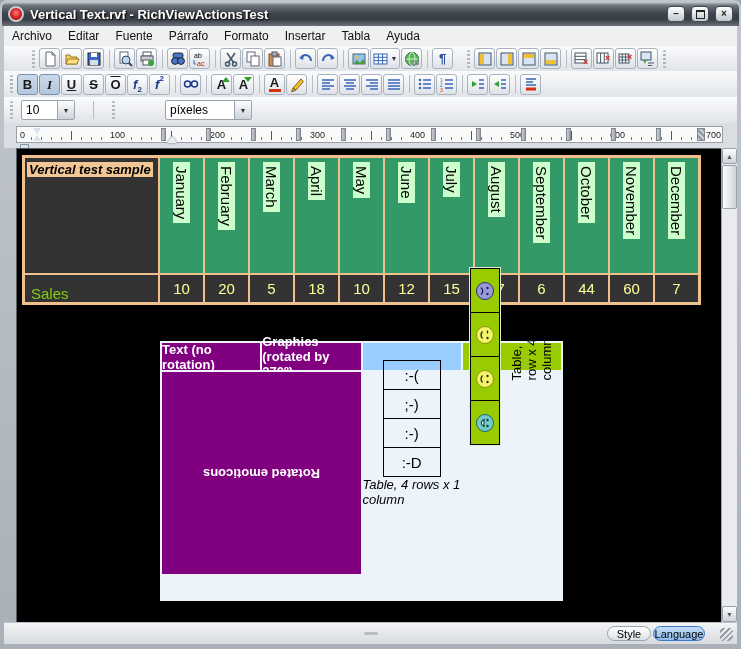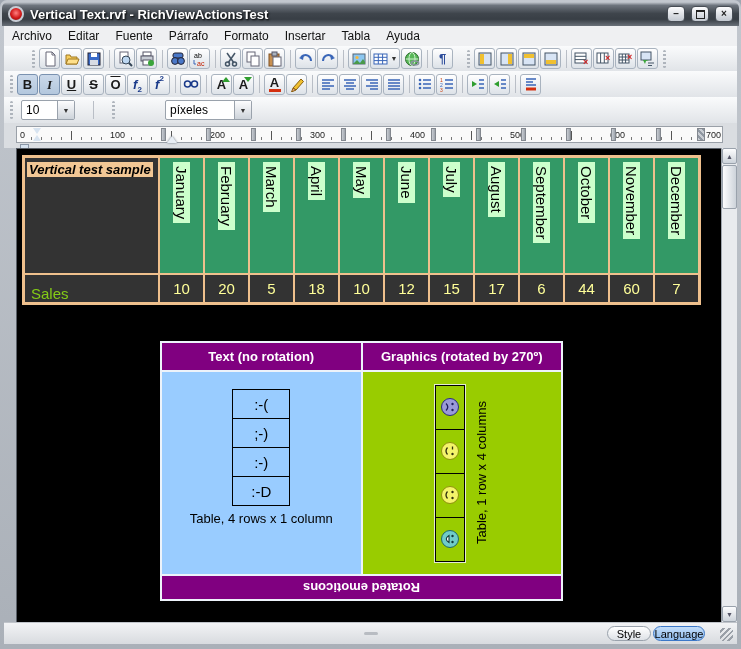--- a/index.html
+++ b/index.html
@@ -88,33 +88,33 @@
   .hcell{background:#333;padding:2px;}
   .hl-peach{display:inline-block;background:#F2C795;color:#000;font-size:13px;font-weight:bold;
     font-style:italic;padding:0 2px;white-space:nowrap;}
   .mcell{background:#339966;display:flex;justify-content:center;align-items:flex-start;}
   .mtxt{writing-mode:vertical-rl;background:#CCFFCC;color:#000;font-size:15px;line-height:1.0;
     padding:4px 1px;margin-top:4px;}
   .scell{background:#333;color:#84cc16;font-size:15px;display:flex;align-items:flex-end;padding-left:6px;}
   .vcell{background:#333;color:#FFFF99;font-size:15px;display:flex;align-items:center;justify-content:center;}
   
   #table2{position:absolute;left:144px;top:193px;width:403px;height:260px;background:#EDF3FA;
-    padding:2px;box-sizing:border-box;display:grid;grid-template-columns:1fr 1fr;
+    padding:2px;box-sizing:border-box;display:grid;grid-template-columns:1fr 1fr 1fr 1fr;
     grid-template-rows:27px 1fr 23px;gap:2px;}
   .pcell{background:#800080;color:#fff;font-weight:bold;font-size:13px;display:flex;
     align-items:center;justify-content:center;}
   #cell-text{background:#99CCFF;display:flex;flex-direction:column;align-items:center;padding-top:17px;}
   #cell-gfx{background:#99CC00;display:flex;align-items:center;justify-content:center;gap:8px;}
   #footer-cell{grid-column:1 / span 2;}
   #footer-cell span{transform:rotate(180deg);}
   #ttable{width:58px;border:1px solid #000;box-sizing:border-box;}
   .trow{height:28px;border-top:1px solid #000;display:flex;align-items:center;justify-content:center;
     font-size:15px;color:#000;}
   .trow:first-child{border-top:none;}
-  .cap{font-size:13px;color:#000;margin-top:5px;}
+  .cap{font-style:italic;font-size:13px;color:#000;}
   #gtable{border:1px solid #E4ECD2;}
   .gcell{width:28px;height:43px;border:1px solid #000;margin-top:-1px;display:flex;
     align-items:center;justify-content:center;background:#99CC00;}
   .gcell:first-child{margin-top:0;}
   .rot90{transform:rotate(90deg);width:20px;height:20px;}
   #cap-vert{writing-mode:vertical-rl;transform:rotate(180deg);font-size:13px;color:#000;}
   
   #vscroll{position:absolute;left:721px;top:148px;width:16px;height:474px;background:#E9EBEE;
     border-left:1px solid #A0A6AE;box-sizing:border-box;}
   .sbtn{position:absolute;left:0;width:15px;height:16px;border:1px solid #9AA2AC;border-radius:2px;

